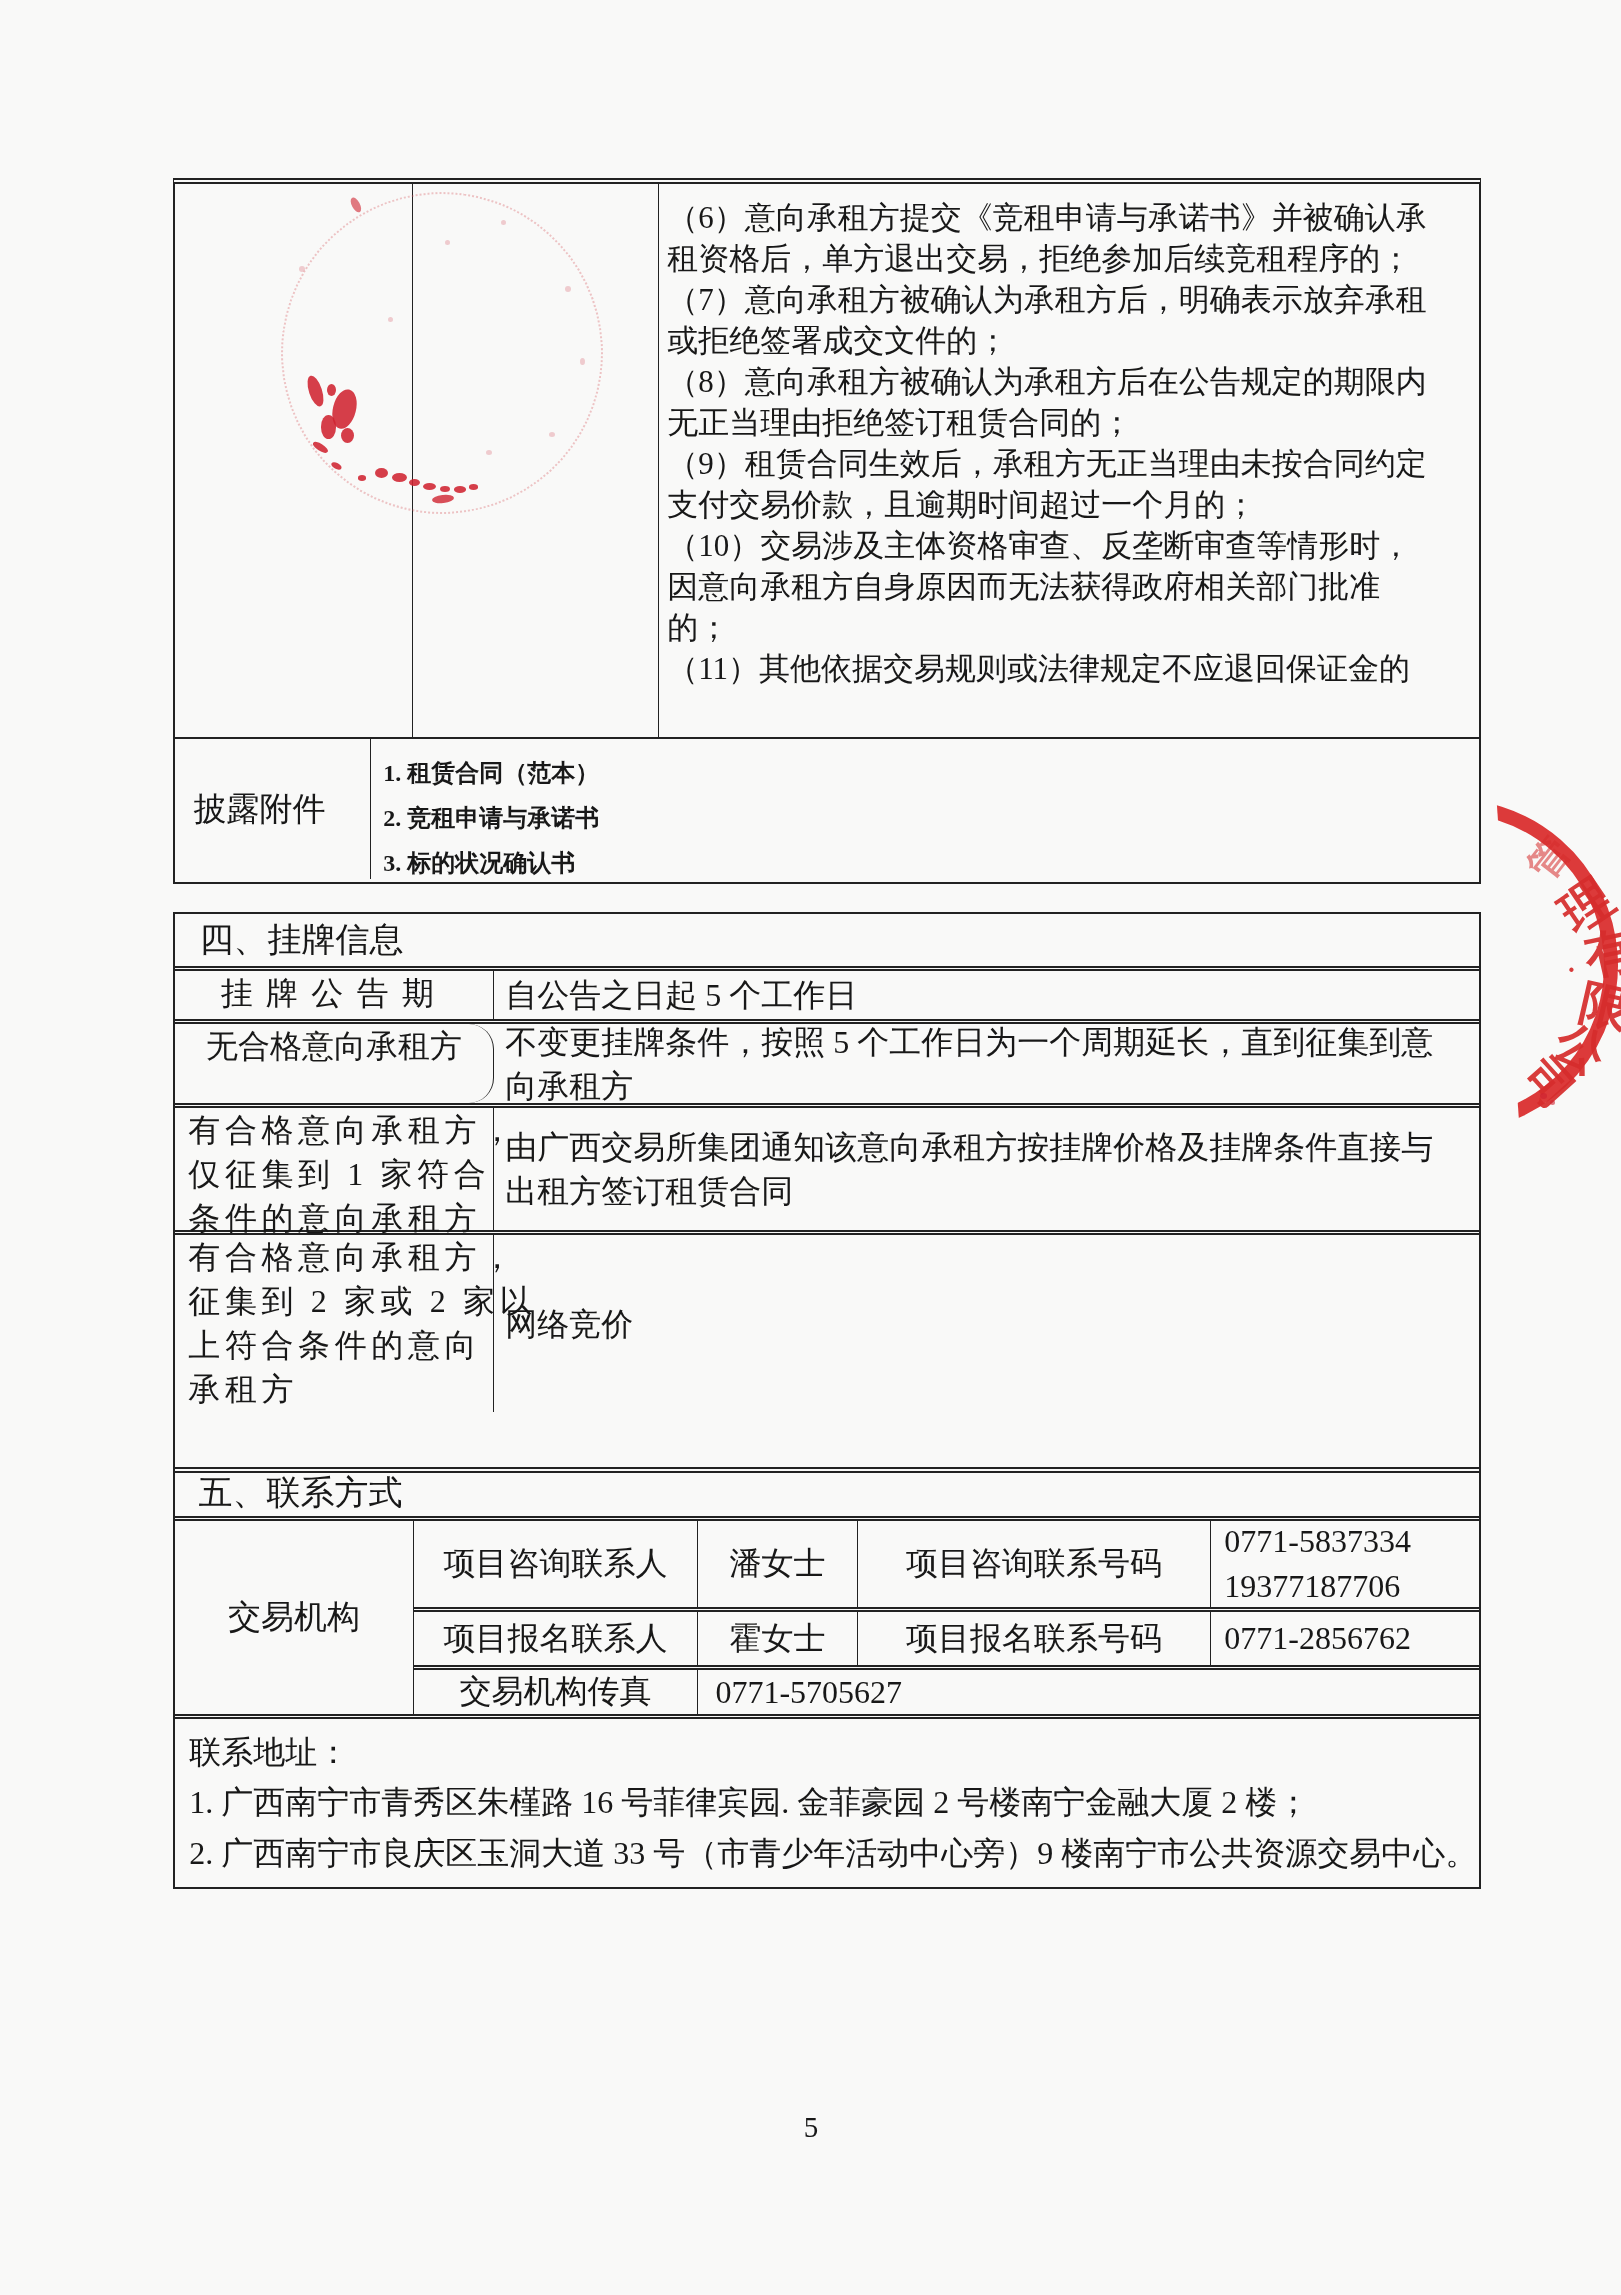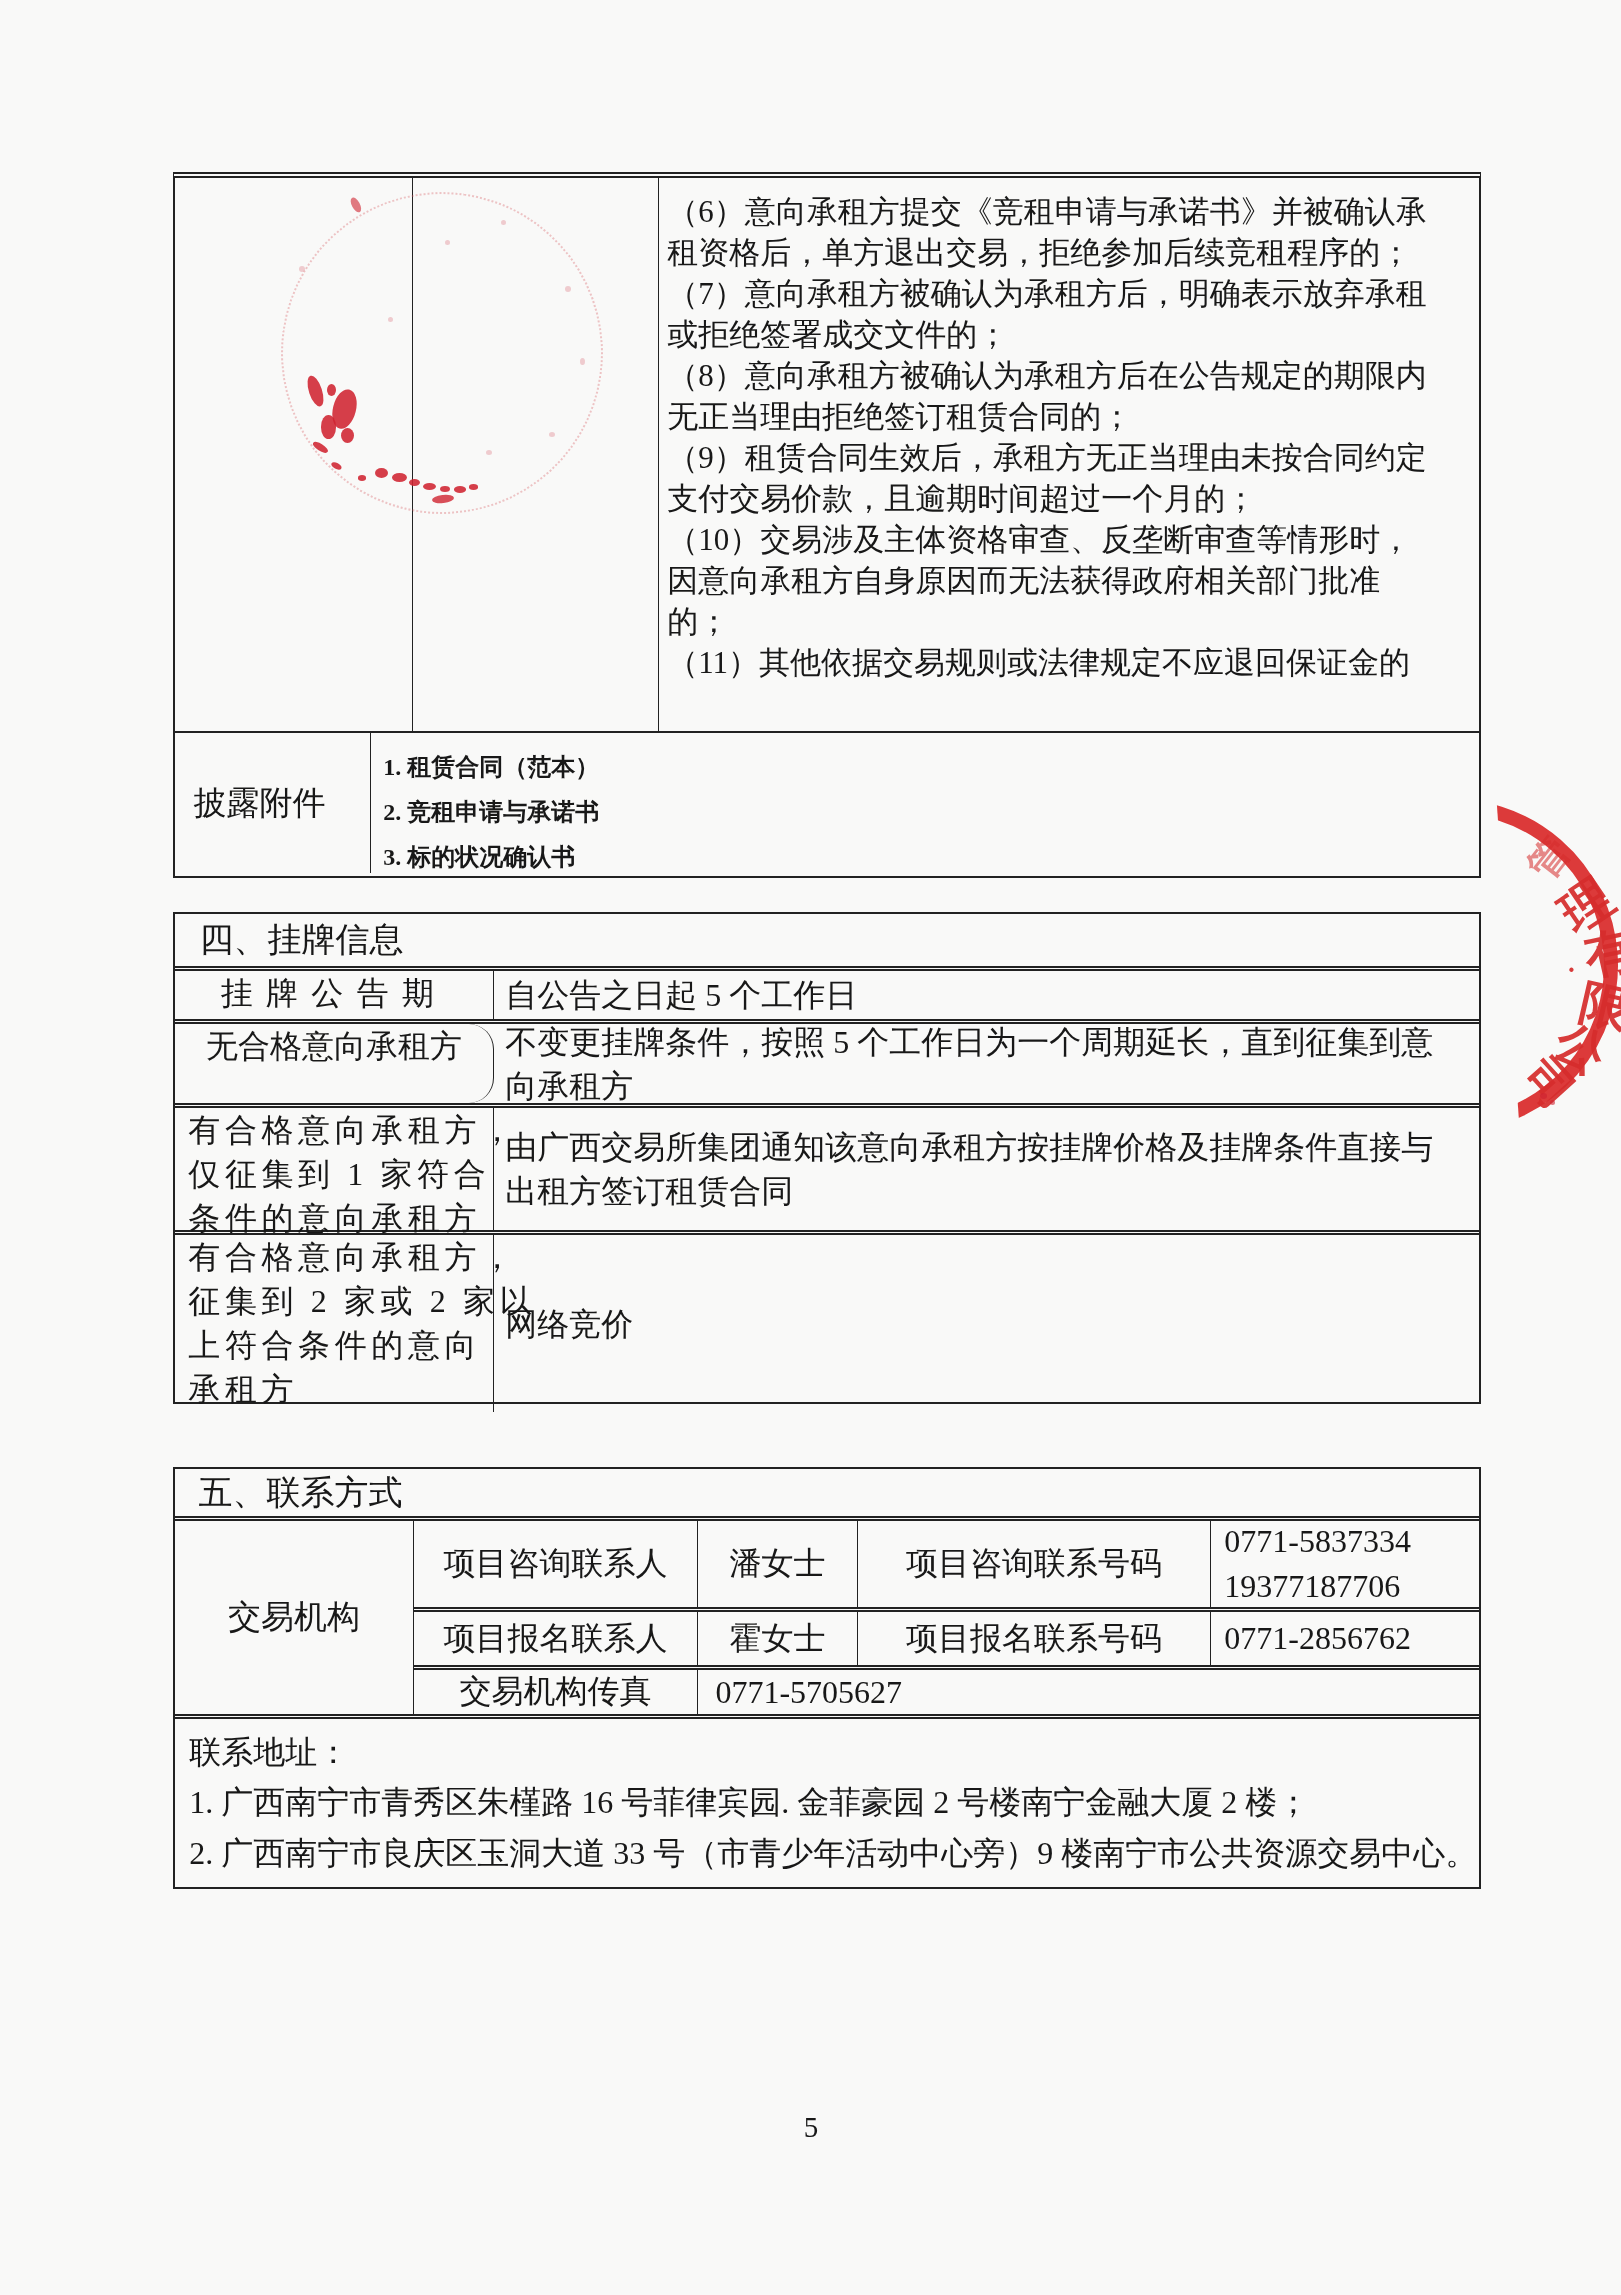--- a/index.html
+++ b/index.html
@@ -11,32 +11,32 @@
   }
   
   .tbl { position:absolute; left:173px; width:1308px; border:2px solid #222; background:transparent; }
   .flexrow { display:flex; }
   .cell { position:relative; }
   .vline { border-right:1.5px solid #222; }
   .dsep { border-bottom:5.1px double #222; }
   .ssep { border-bottom:2px solid #222; }
   .lines div { white-space:nowrap; }
   
-  .t1 { top:172px; border-top:6.1px double #222; height:706px; }
+  .t1 { top:178px; border-top:6.1px double #222; height:706px; }
   .t1r1 { height:555px; }
   .t1c1 { width:238px; }
   .t1c2 { width:246px; }
   .t1c3 { flex:1; padding:13.3px 9.2px 0 8.2px; font-size:31px; }
   .t1c3 .lines div { line-height:41px; }
   .t1r2 { height:140px; }
   .t1r2lab { width:196px; display:flex; align-items:center; padding-left:18.4px; font-size:33px; }
   .t1r2val { flex:1; padding:12.3px 0 0 12.3px; font-size:24px;font-weight:bold; }
   .t1r2val .lines div { line-height:45px; }
   
-  .t2 { top:912px; height:492px; }
+  .t2 { top:912px; height:561px; }
   .t2head { height:57px; display:flex; align-items:center; padding-left:24.5px; font-size:34px; }
   .t2lab { width:319px; display:flex; flex-direction:column; justify-content:flex-start; font-size:32px; }
   .t2lab .lines div { line-height:44px; }
   .t2lab.center { text-align:center;border-radius:25px; }
   .t2lab.spread { letter-spacing:13.3px; text-align:center; }
   .t2lab.just { padding:0 10.2px 0 13.3px; letter-spacing:4.6px; }
   .t2val { flex:1; display:flex; flex-direction:column; justify-content:center; padding-left:11.2px; font-size:32px; }
   .t2val .lines div { line-height:44px; }
   .t2r1 { height:53px; }
   .t2r2 { height:84px; }

